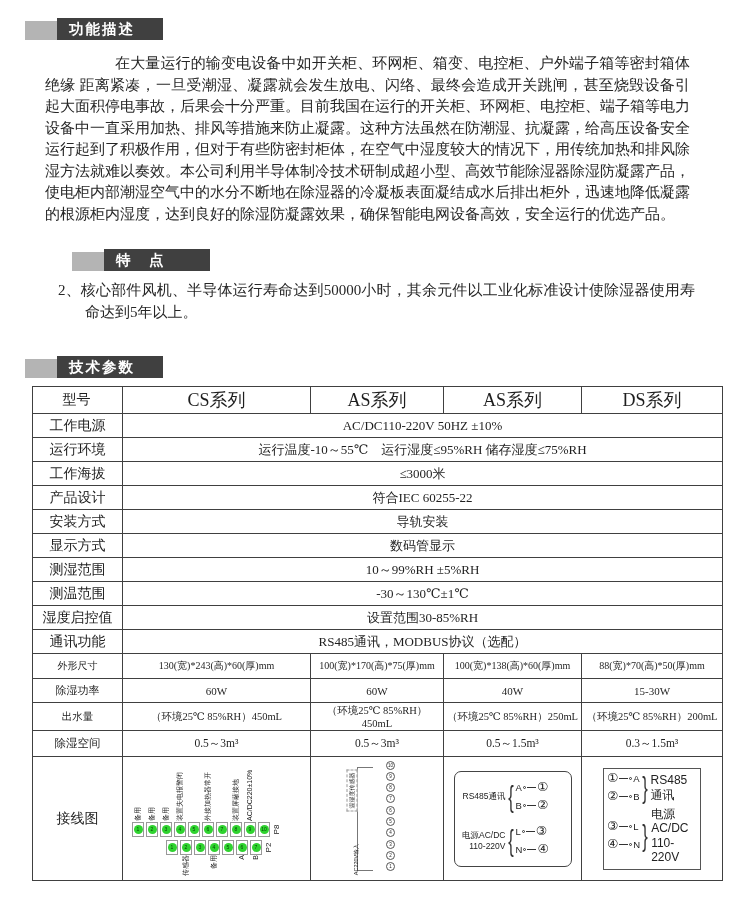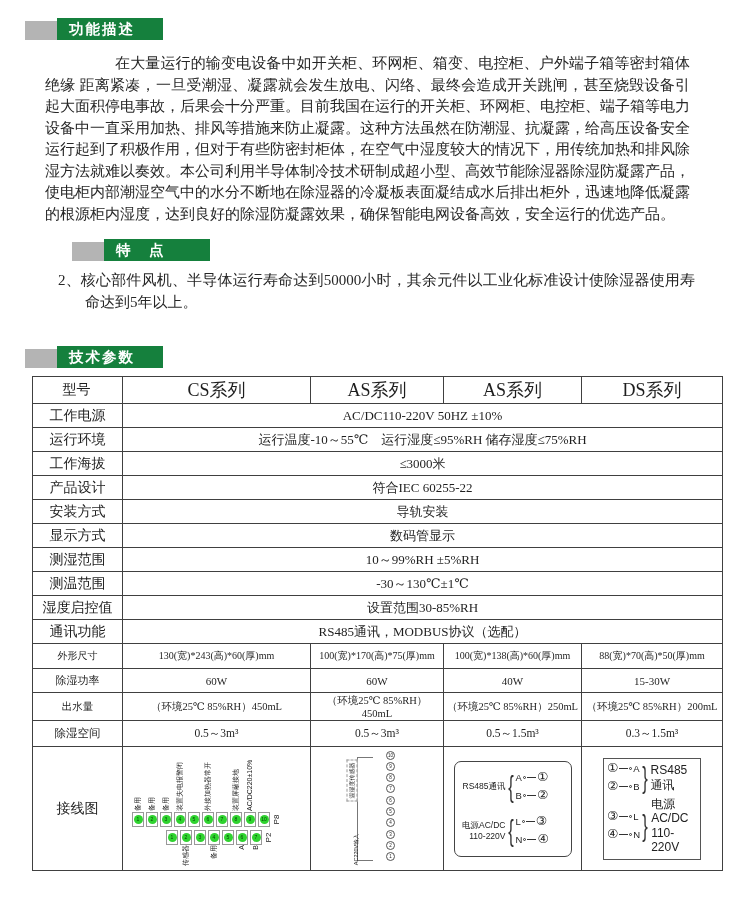--- a/index.html
+++ b/index.html
@@ -8,27 +8,27 @@
     width:733px; height:905px; overflow:hidden;
     font-family:"Liberation Serif","DejaVu Serif",serif;
     color:#1e1e1e;
   }
   .page { position:relative; width:733px; height:905px; }
 
   
   .sec-header { display:flex; align-items:flex-end; margin-left:25px; height:23px; }
   .sec-gray { width:32px; height:19px; background:#b4b4b4; }
   .sec-orange {
-    width:106px; height:22px; background:#15803d; color:#ffffff;
+    width:106px; height:22px; background:#404040; color:#ffffff;
     font-size:14.5px; font-weight:bold; line-height:22px;
     padding-left:12px; letter-spacing:2px;
     font-family:"Liberation Sans","DejaVu Sans",sans-serif;
   }
   #hdr-function { margin-top:17px; }
-  #hdr-features { margin-top:13px;padding-left:47px; }
+  #hdr-features { margin-top:23px;padding-left:47px; }
   #hdr-specs    { margin-top:32px; }
 
   
   .para {
     margin:13px 43px 0 45px;
     font-size:15px; line-height:21.5px; text-align:justify;
     text-indent:70px; color:#262626;
   }
   .features { margin:9px 38px 0 58px; font-size:15px; line-height:21.5px; color:#262626; }
   .feat-item { padding-left:27px; text-indent:-27px; text-align:justify; }

